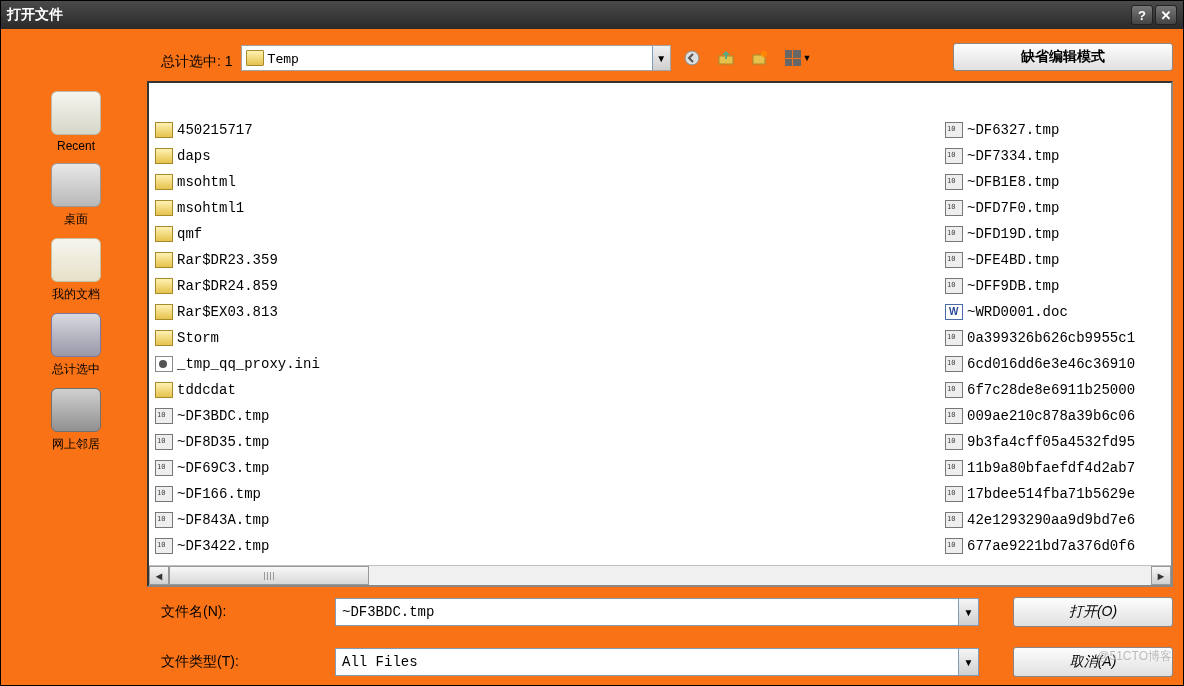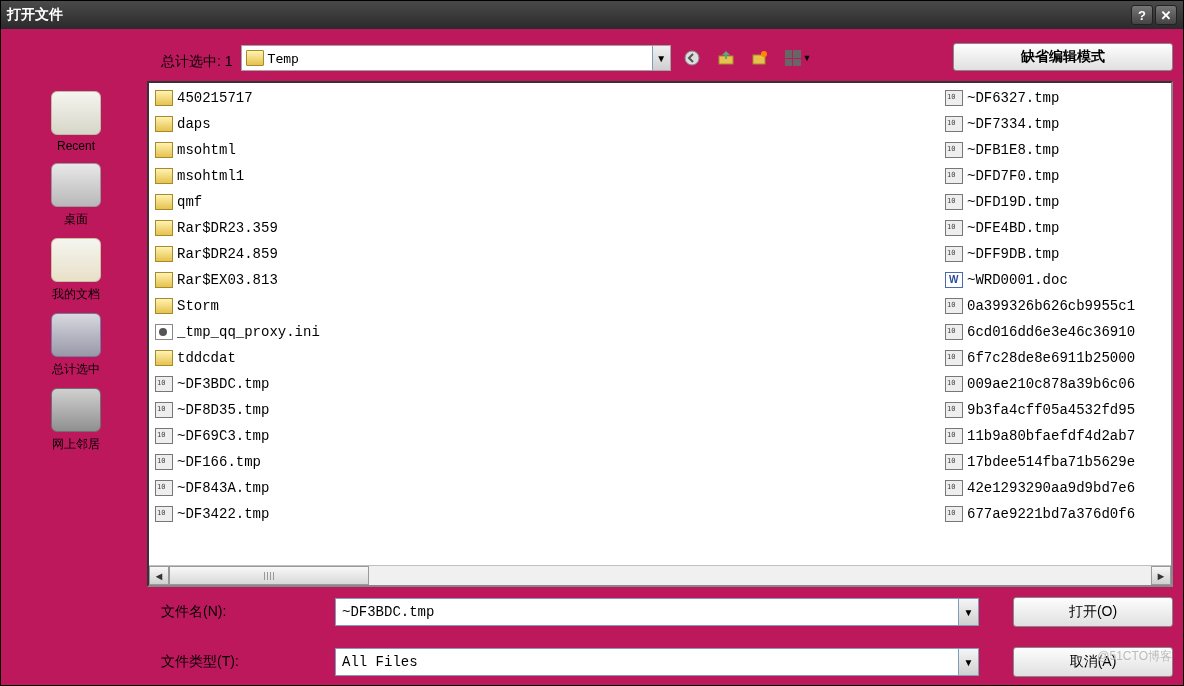--- a/index.html
+++ b/index.html
@@ -7,21 +7,21 @@
   font-family: "SimSun", "宋体", sans-serif;
   font-size: 13px;
   background: #ece9d8;
   width: 1184px;
   height: 686px;
   overflow: hidden;
 }
 .window {
   width: 1184px;
   height: 686px;
-  background: #be185d;
+  background: #f97316;
   border: 1px solid #000;
   display: flex;
   flex-direction: column;
 }
 .titlebar {
   height: 28px;
   background: linear-gradient(to bottom, #4a4a4a, #2a2a2a);
   color: #fff;
   display: flex;
   align-items: center;
@@ -153,20 +153,21 @@
 .filelist {
   flex: 1;
   display: flex;
   flex-direction: row;
   overflow: hidden;
   padding: 2px;
 }
 .col {
   display: flex;
   flex-direction: column;
+  margin-top: 32px;
 }
 .col.left { width: 790px; }
 .col.right { flex: 1; min-width:0;}
 .fileitem {
   display: flex;
   align-items: center;
   height: 26px;
   gap: 4px;
   padding-left: 4px;
   white-space: nowrap;
@@ -261,20 +262,21 @@
   width:20px; background:linear-gradient(to bottom,#f5f5f5,#d0d0d0);
   border-left:1px solid #7f9db9;
   display:flex;align-items:center;justify-content:center;font-size:10px;
 }
 .action-btn {
   height:30px; width:160px;
   background:linear-gradient(to bottom,#fdfdfd,#e0e0e0);
   border:1px solid #888; border-radius:3px;
   font-size:14px; cursor:pointer;
   justify-self:end;
+  font-style:italic;
 }
 .watermark {
   position: fixed;
   right: 12px; bottom: 21px;
   color: #bbb;
   font-size: 12px;
   font-family: Liberation Sans, sans-serif;
   pointer-events: none;
   text-align: right;
 }

